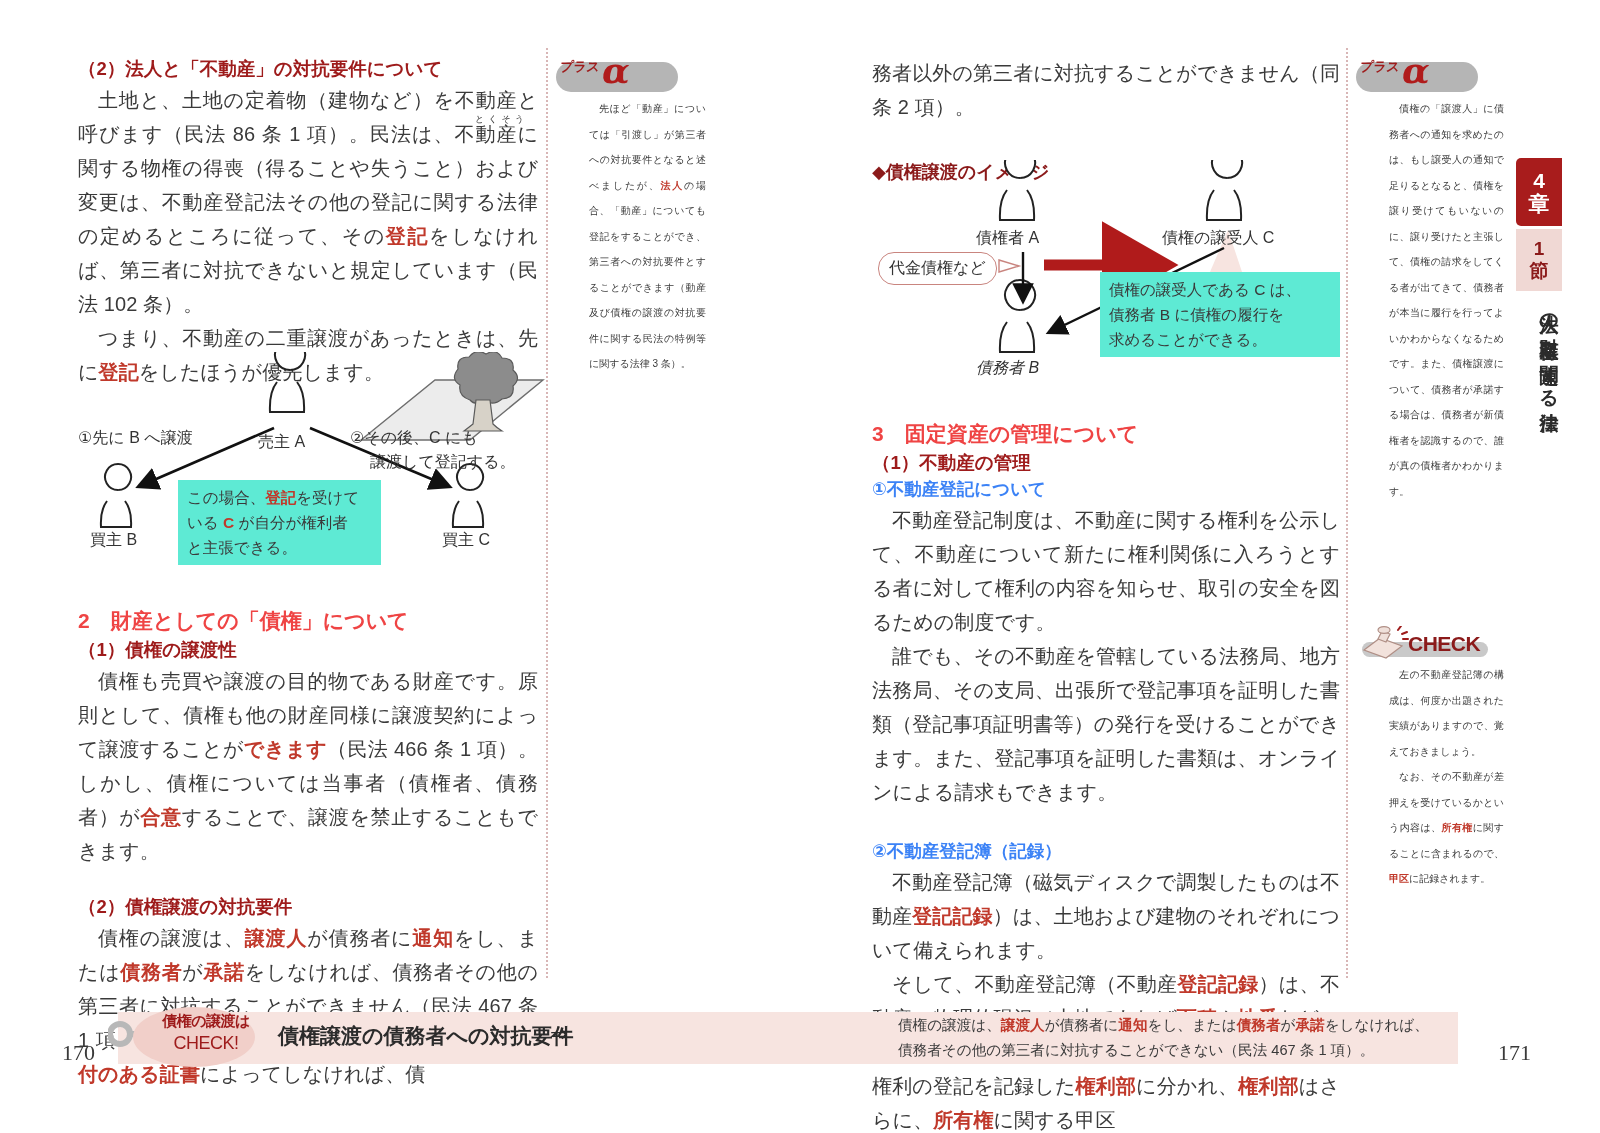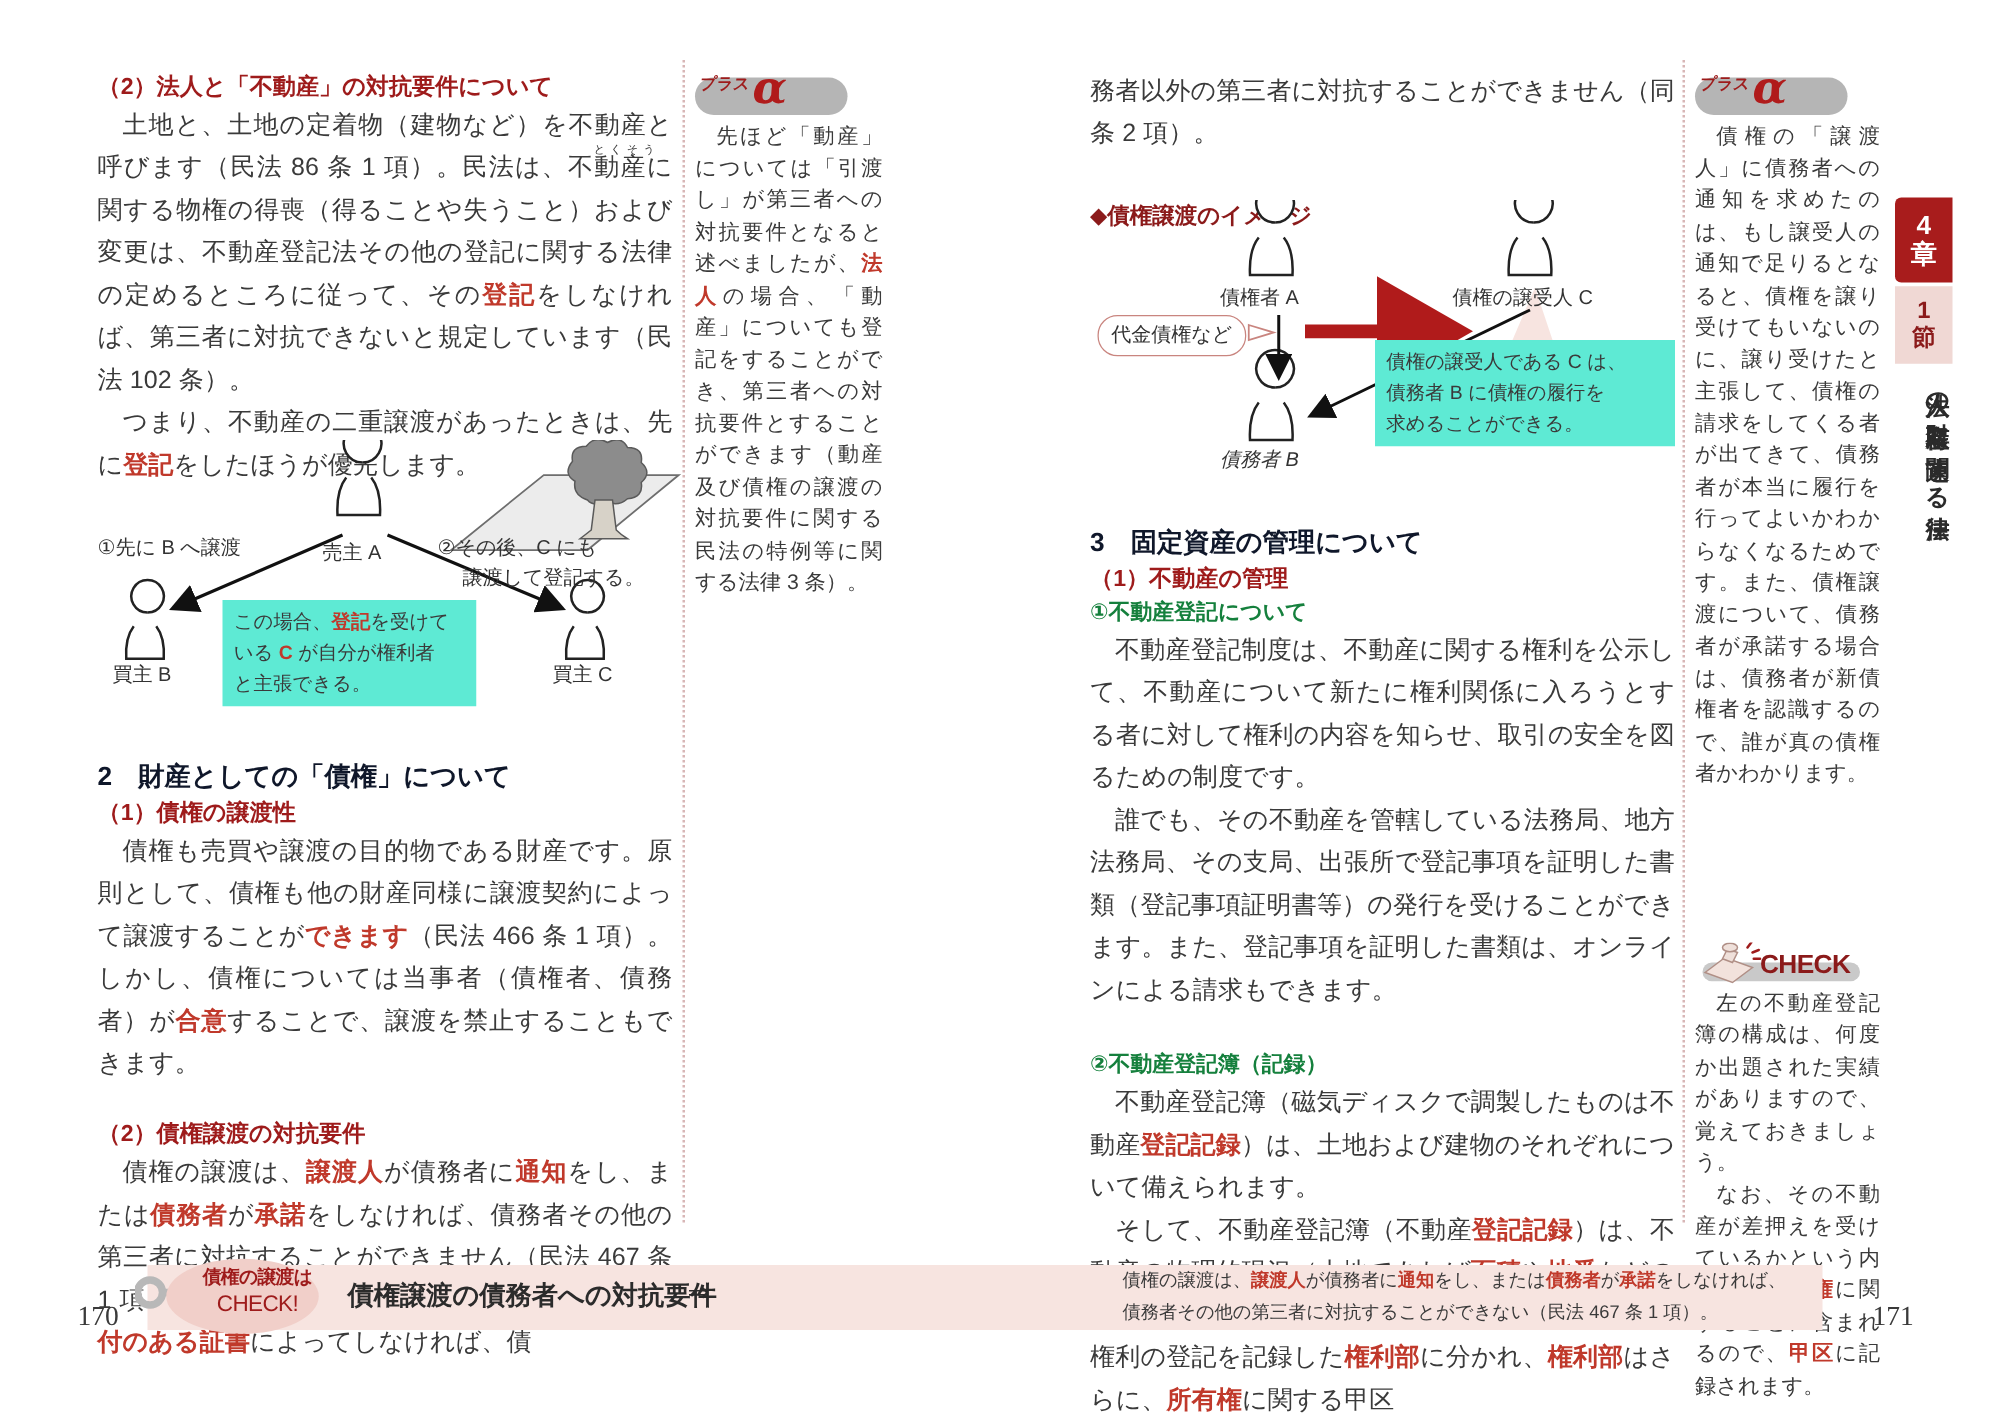--- a/index.html
+++ b/index.html
@@ -19,48 +19,48 @@
     line-height:34px;
     color:#3a3a3a;
     text-align:justify;
     letter-spacing:0.1px;
   }
   .ind{text-indent:1em;}
   .red{color:#c0392b;font-weight:bold;}
 
   
   .h-num{
-    color:#0f172a;font-weight:bold;font-size:21px;margin:0 0 2px 0;
+    color:#ef4444;font-weight:bold;font-size:21px;margin:0 0 2px 0;
   }
   .h-sub{
     color:#9e1b1b;font-weight:bold;font-size:18.5px;margin:0 0 2px 0;
   }
   .h-min{
-    color:#15803d;font-weight:bold;font-size:17.5px;margin:0 0 2px 0;
+    color:#3b82f6;font-weight:bold;font-size:17.5px;margin:0 0 2px 0;
   }
   .h-diamond{
     color:#8b1a1a;font-weight:bold;font-size:18px;
   }
 
   
   #left-main{position:absolute;left:78px;top:56px;width:460px;}
   #left-side{position:absolute;left:556px;top:62px;width:150px;}
   #right-main{position:absolute;left:872px;top:56px;width:468px;}
   #right-side{position:absolute;left:1356px;top:62px;width:148px;}
 
   .vline{
     position:absolute;top:48px;height:930px;width:0;
     border-left:2px dotted #d8b6b6;
   }
   #vline-left{left:546px;}
   #vline-right{left:1346px;}
 
   
   .side-text{
-    font-size:17px;line-height:25.5px;color:#3a3a3a;text-align:justify;
+    font-size:10px;line-height:25.5px;color:#3a3a3a;text-align:justify;margin-left:33px;
   }
   .side-text .red{font-weight:bold;color:#c0392b;}
   .plus-badge{
     position:relative;width:122px;height:30px;
     background:#b5b5b5;border-radius:15px;margin-bottom:4px;
   }
   .plus-badge .pa{
     position:absolute;left:4px;top:-4px;
     font-size:13px;font-weight:bold;color:#9e1b1b;
     transform:skewX(-8deg);

